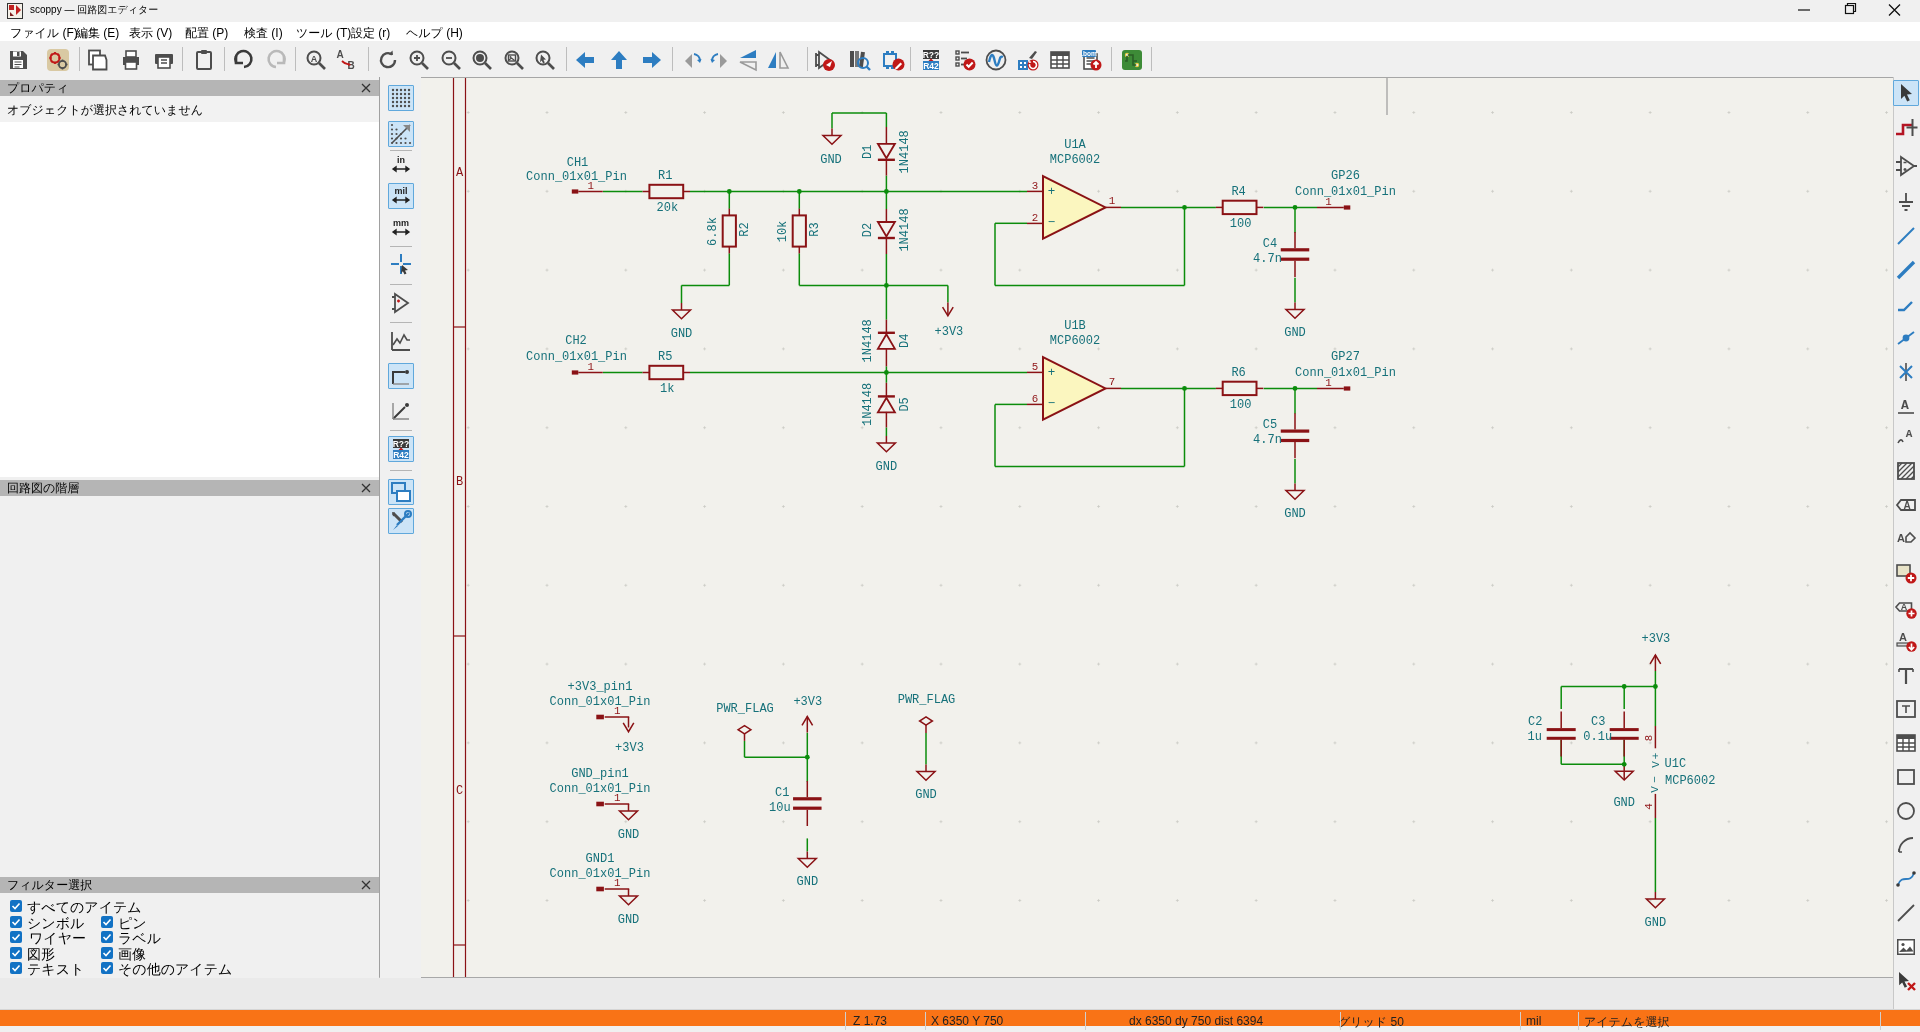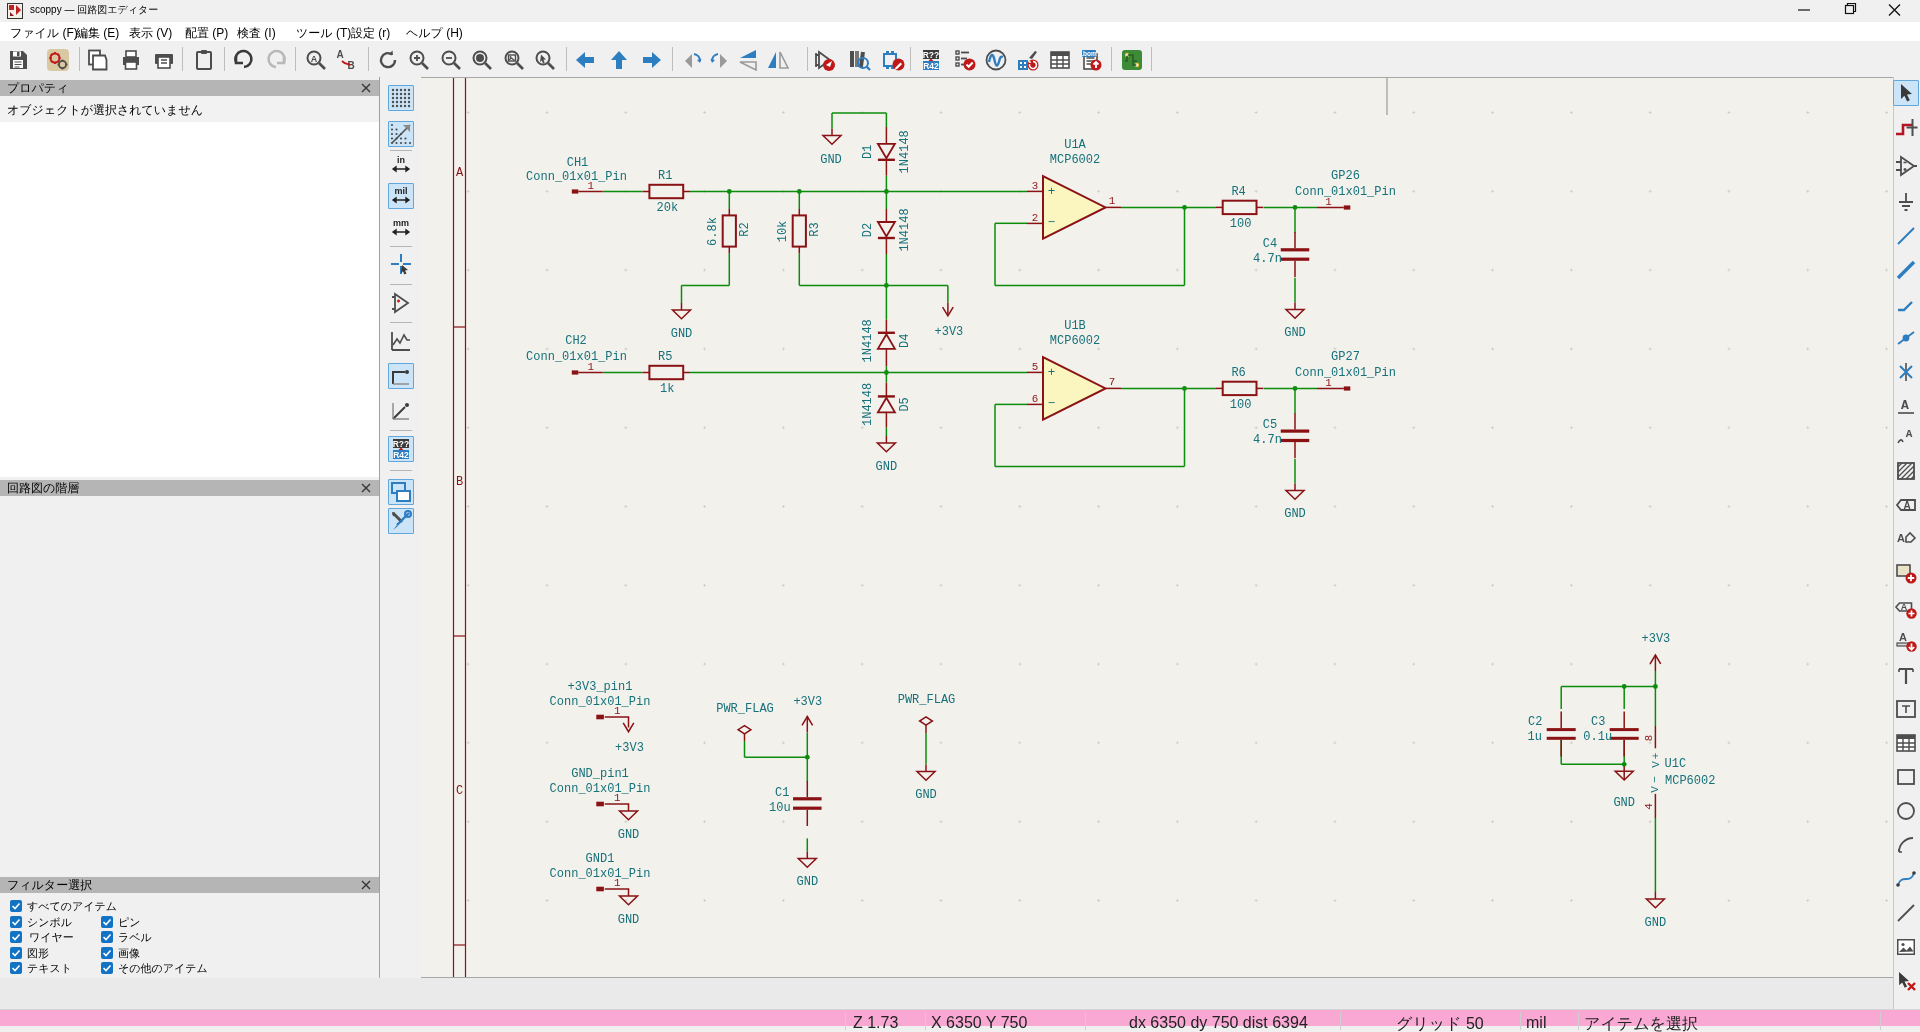--- a/index.html
+++ b/index.html
@@ -9,28 +9,28 @@
 #menubar{left:0;top:22px;width:1920px;height:19px;background:#ffffff}
 .menu{top:25px;font-size:12px;color:#000}
 #toolbar{left:0;top:41px;width:1920px;height:36px;background:#f0f0f0}
 .tbsep{top:47px;width:1px;height:24px;background:#bdbdbd;position:absolute}
 #leftpanel{left:0;top:77px;width:380px;height:901px;background:#f0f0f0;border-right:1px solid #a0a0a0;border-bottom:1px solid #c9c9c9}
 .phead{left:0;width:379px;height:16px;background:#b5b5b5;color:#000;font-size:12px;line-height:16px;padding-left:7px}
 #leftstrip{left:380px;top:77px;width:41px;height:932px;background:#f0f0f0}
 #canvas{left:421px;top:78px;width:1472px;height:900px;background:#f2f1ec;border-bottom:1px solid #a8a8a8;background-image:radial-gradient(circle,#cbcbc5 0.9px,transparent 1.3px);background-size:78.8px 78.8px;background-position:7.8px -4.9px;}
 #rightbar{left:1893px;top:77px;width:27px;height:932px;background:#f0f0f0;border-left:1px solid #c8c8c8;z-index:2}
 #bottomstrip{left:0;top:978px;width:1893px;height:31px;background:#eaeaea}
-#statusbar{left:0;top:1009px;width:1920px;height:17px;background:#f9a8d4;border-top:1px solid #d5d5d5;font-size:16px;color:#222}
+#statusbar{left:0;top:1009px;width:1920px;height:17px;background:#f97316;border-top:1px solid #d5d5d5;font-size:12px;color:#222}
 .scell{position:absolute;top:4px}
 .ssep{position:absolute;top:2px;width:1px;height:18px;background:#cfcfcf}
 .selicon{background:#cce4f7;border:1px solid #60a8dc;border-radius:1px}
 .ico{position:absolute;width:26px;height:26px;display:flex;align-items:center;justify-content:center;z-index:3}
 .cb{position:absolute;width:12px;height:12px;background:#1272c4;border-radius:2px}
 .cb svg{position:absolute;left:0;top:0}
-.cblab{position:absolute;font-size:11px;color:#000}
+.cblab{position:absolute;font-size:14px;color:#000}
 </style></head><body>
 
 <div class="abs" id="titlebar"></div>
 <svg class="abs" style="left:7px;top:3px" width="16" height="16" viewBox="0 0 16 16">
     <rect x="0.5" y="0.5" width="15" height="15" fill="#f4f0e8" stroke="#333"></rect>
     <path d="M2 2h5v5H2z" fill="#c02020"></path>
     <path d="M9 2l5 5-5 5z" fill="#c02020"></path>
     <path d="M3 9l4 4H3z" fill="#802020"></path>
   </svg>
 <div class="abs" id="title-text">scoppy — 回路図エディター</div>
@@ -39,21 +39,21 @@
 <rect x="52.5" y="5.5" width="8" height="8" fill="none" stroke="#111" stroke-width="1.2"></rect>
 <path d="M54.5 5.5v-2h8v8h-2" fill="none" stroke="#111" stroke-width="1.2"></path>
 <path d="M96 4.5l11 11M107 4.5l-11 11" stroke="#111" stroke-width="1.3"></path>
 </svg>
 
 <div class="abs" id="menubar"></div>
 <div class="abs menu" style="left:10px">ファイル (F)</div>
 <div class="abs menu" style="left:76px">編集 (E)</div>
 <div class="abs menu" style="left:129px">表示 (V)</div>
 <div class="abs menu" style="left:185px">配置 (P)</div>
-<div class="abs menu" style="left:237px">検査 (I)</div>
+<div class="abs menu" style="left:244px">検査 (I)</div>
 <div class="abs menu" style="left:296px">ツール (T)</div>
 <div class="abs menu" style="left:351px">設定 (r)</div>
 <div class="abs menu" style="left:406px">ヘルプ (H)</div>
 
 <div class="abs" id="toolbar"></div>
 <div class="ico" style="left:4.5px;top:47px">
     <svg width="24" height="24" viewBox="0 0 24 24">
       <path d="M4 3h13l4 4v14H4z" fill="#4d4d4d"></path>
       <rect x="7" y="3.5" width="8" height="5" fill="#fff"></rect>
       <rect x="11" y="4" width="2.5" height="4" fill="#4d4d4d"></rect>
@@ -967,21 +967,21 @@
 <div class="abs" style="left:1896px;top:356px;width:21px;height:1px;background:#b5b5b5"></div>
 <div class="abs" style="left:1896px;top:558px;width:21px;height:1px;background:#b5b5b5"></div>
 <div class="abs" style="left:1896px;top:726px;width:21px;height:1px;background:#b5b5b5"></div>
 <div class="abs" style="left:1896px;top:896px;width:21px;height:1px;background:#b5b5b5"></div>
 
 <div class="abs" id="bottomstrip"></div>
 <div class="abs" id="statusbar">
   <div class="scell" style="left:853px">Z 1.73</div>
   <div class="scell" style="left:931px">X 6350  Y 750</div>
   <div class="scell" style="left:1129px">dx 6350  dy 750  dist 6394</div>
-  <div class="scell" style="left:1396px">グリッド 50</div>
+  <div class="scell" style="left:1338px">グリッド 50</div>
   <div class="scell" style="left:1526px">mil</div>
   <div class="scell" style="left:1584px">アイテムを選択</div>
   <div class="ssep" style="left:845px"></div>
     <div class="ssep" style="left:925px"></div>
   <div class="ssep" style="left:1085px"></div>
     <div class="ssep" style="left:1340px"></div>
   <div class="ssep" style="left:1520px"></div>
     <div class="ssep" style="left:1578px"></div>
   <div class="ssep" style="left:1880px"></div>
 </div>

